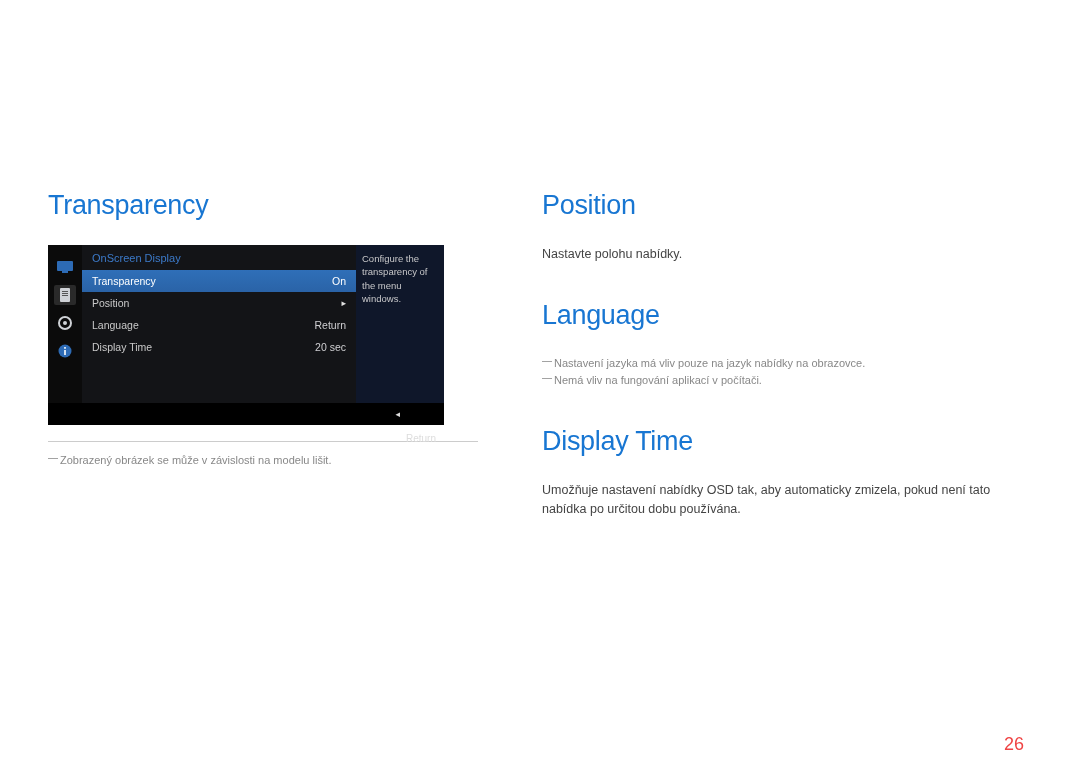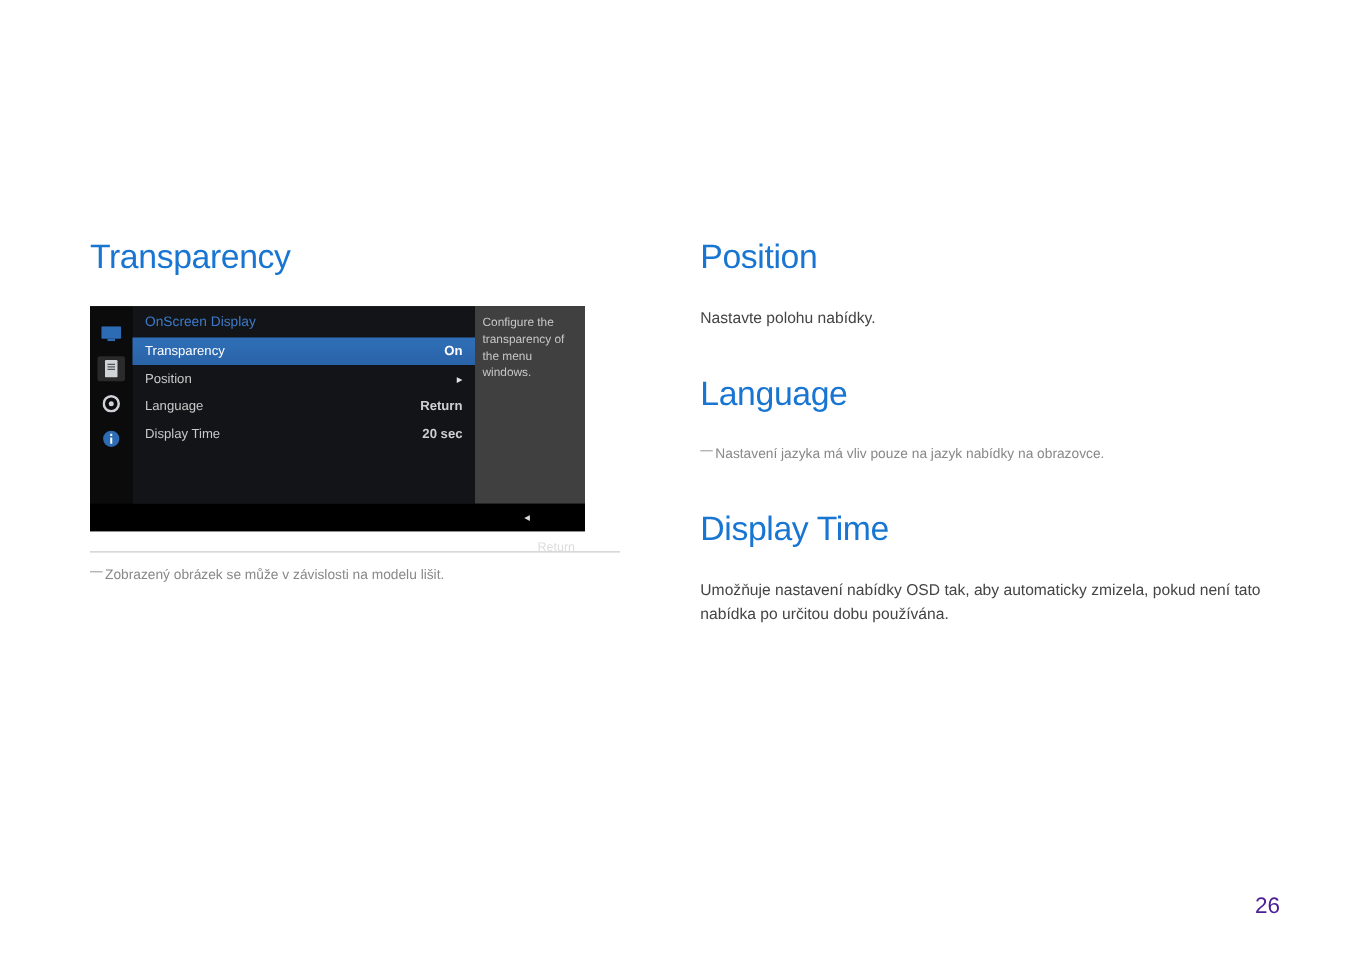--- a/index.html
+++ b/index.html
@@ -6,21 +6,21 @@
   body {
     font-family: Arial, Helvetica, sans-serif;
     background: #fff;
     width: 1080px;
     height: 763px;
     position: relative;
     color: #333;
   }
   .page {
     display: flex;
-    padding: 190px 56px 0 72px;
+    padding: 190px 56px 0 48px;
     gap: 64px;
   }
   .left-col { width: 430px; }
   .right-col { width: 470px; }
   h1 {
     color: #1876d2;
     font-weight: 400;
     font-size: 27px;
     margin-bottom: 24px;
     letter-spacing: -0.3px;
@@ -94,33 +94,33 @@
     padding: 7px 10px 6px 10px;
   }
   .osd-row {
     display: flex;
     justify-content: space-between;
     align-items: center;
     padding: 5px 10px;
     font-size: 10.5px;
     color: #c9c9c9;
   }
-  .osd-row .val { color: #cfcfd2; font-weight: bold; }
+  .osd-row .val { color: #cfcfd2; }
   .osd-row.active {
     background: linear-gradient(#2f6fb8, #2a63a7);
     color: #fff;
   }
   .osd-row.active .val { color: #fff; }
   .osd-row .arrow {
     font-size: 9px;
     color: #e2e2e2;
   }
   .osd-help {
     width: 88px;
-    background: #404040;
+    background: #0f172a;
     color: #c7c7c9;
     font-size: 9.5px;
     line-height: 1.4;
     padding: 7px 6px;
   }
   .osd-footer {
     height: 22px;
     background: #000;
     display: flex;
     justify-content: flex-end;
@@ -132,24 +132,24 @@
     color: #ddd;
     font-size: 9px;
   }
   .osd-footer .ret-label {
     color: #ddd;
     font-size: 10px;
     margin-top: 48px;
   }
   .page-number {
     position: absolute;
-    bottom: 28px;
+    bottom: 8px;
     right: 56px;
     font-size: 18px;
-    color: #4c1d95;
+    color: #ef4444;
     margin-top: 40px;
   }
 </style>
 </head>
 <body>
 
 <div class="page">
   <div class="left-col">
     <h1>Transparency</h1>
 
@@ -217,20 +217,21 @@
 
   <div class="right-col">
     <div class="section">
       <h1>Position</h1>
       <p class="body-text">Nastavte polohu nabídky.</p>
     </div>
 
     <div class="section">
       <h1>Language</h1>
       <p class="small-note">Nastavení jazyka má vliv pouze na jazyk nabídky na obrazovce.</p>
+      <p class="small-note">Nemá vliv na fungování aplikací v počítači.</p>
     </div>
 
     <div class="section">
       <h1>Display Time</h1>
       <p class="body-text">Umožňuje nastavení nabídky OSD tak, aby automaticky zmizela, pokud není tato nabídka po určitou dobu používána.</p>
     </div>
   </div>
 </div>
 
 <div class="page-number">26</div>

